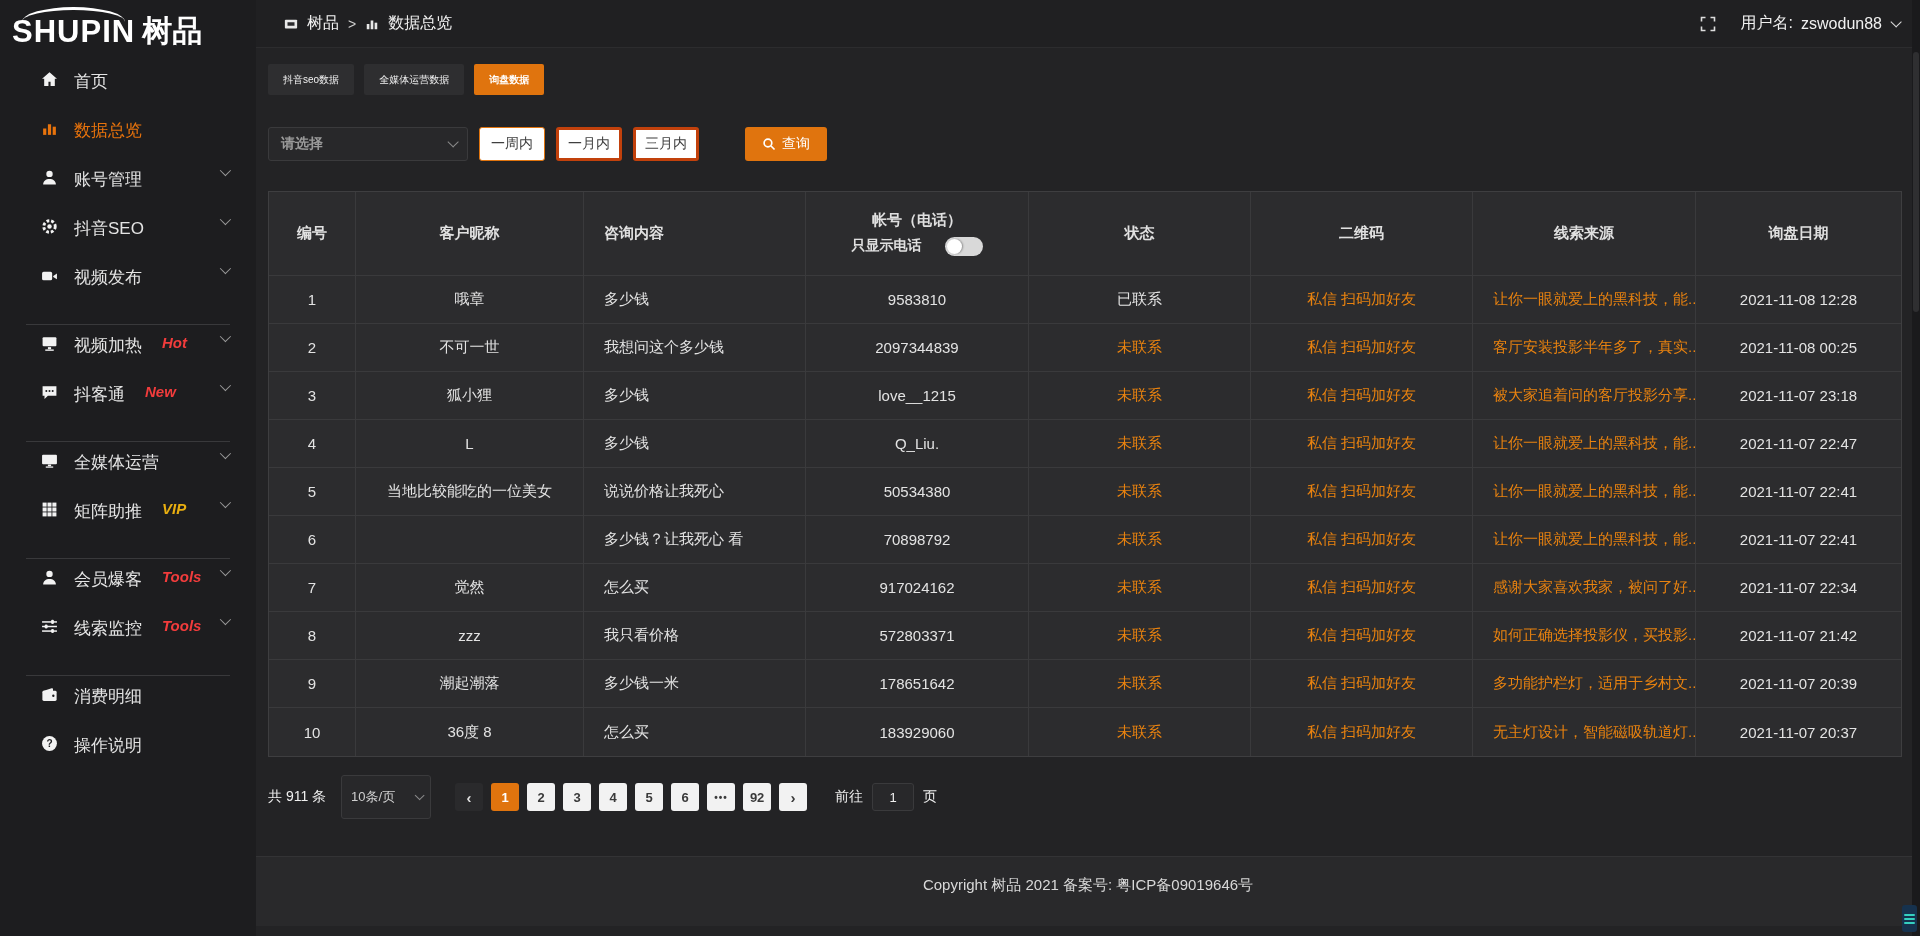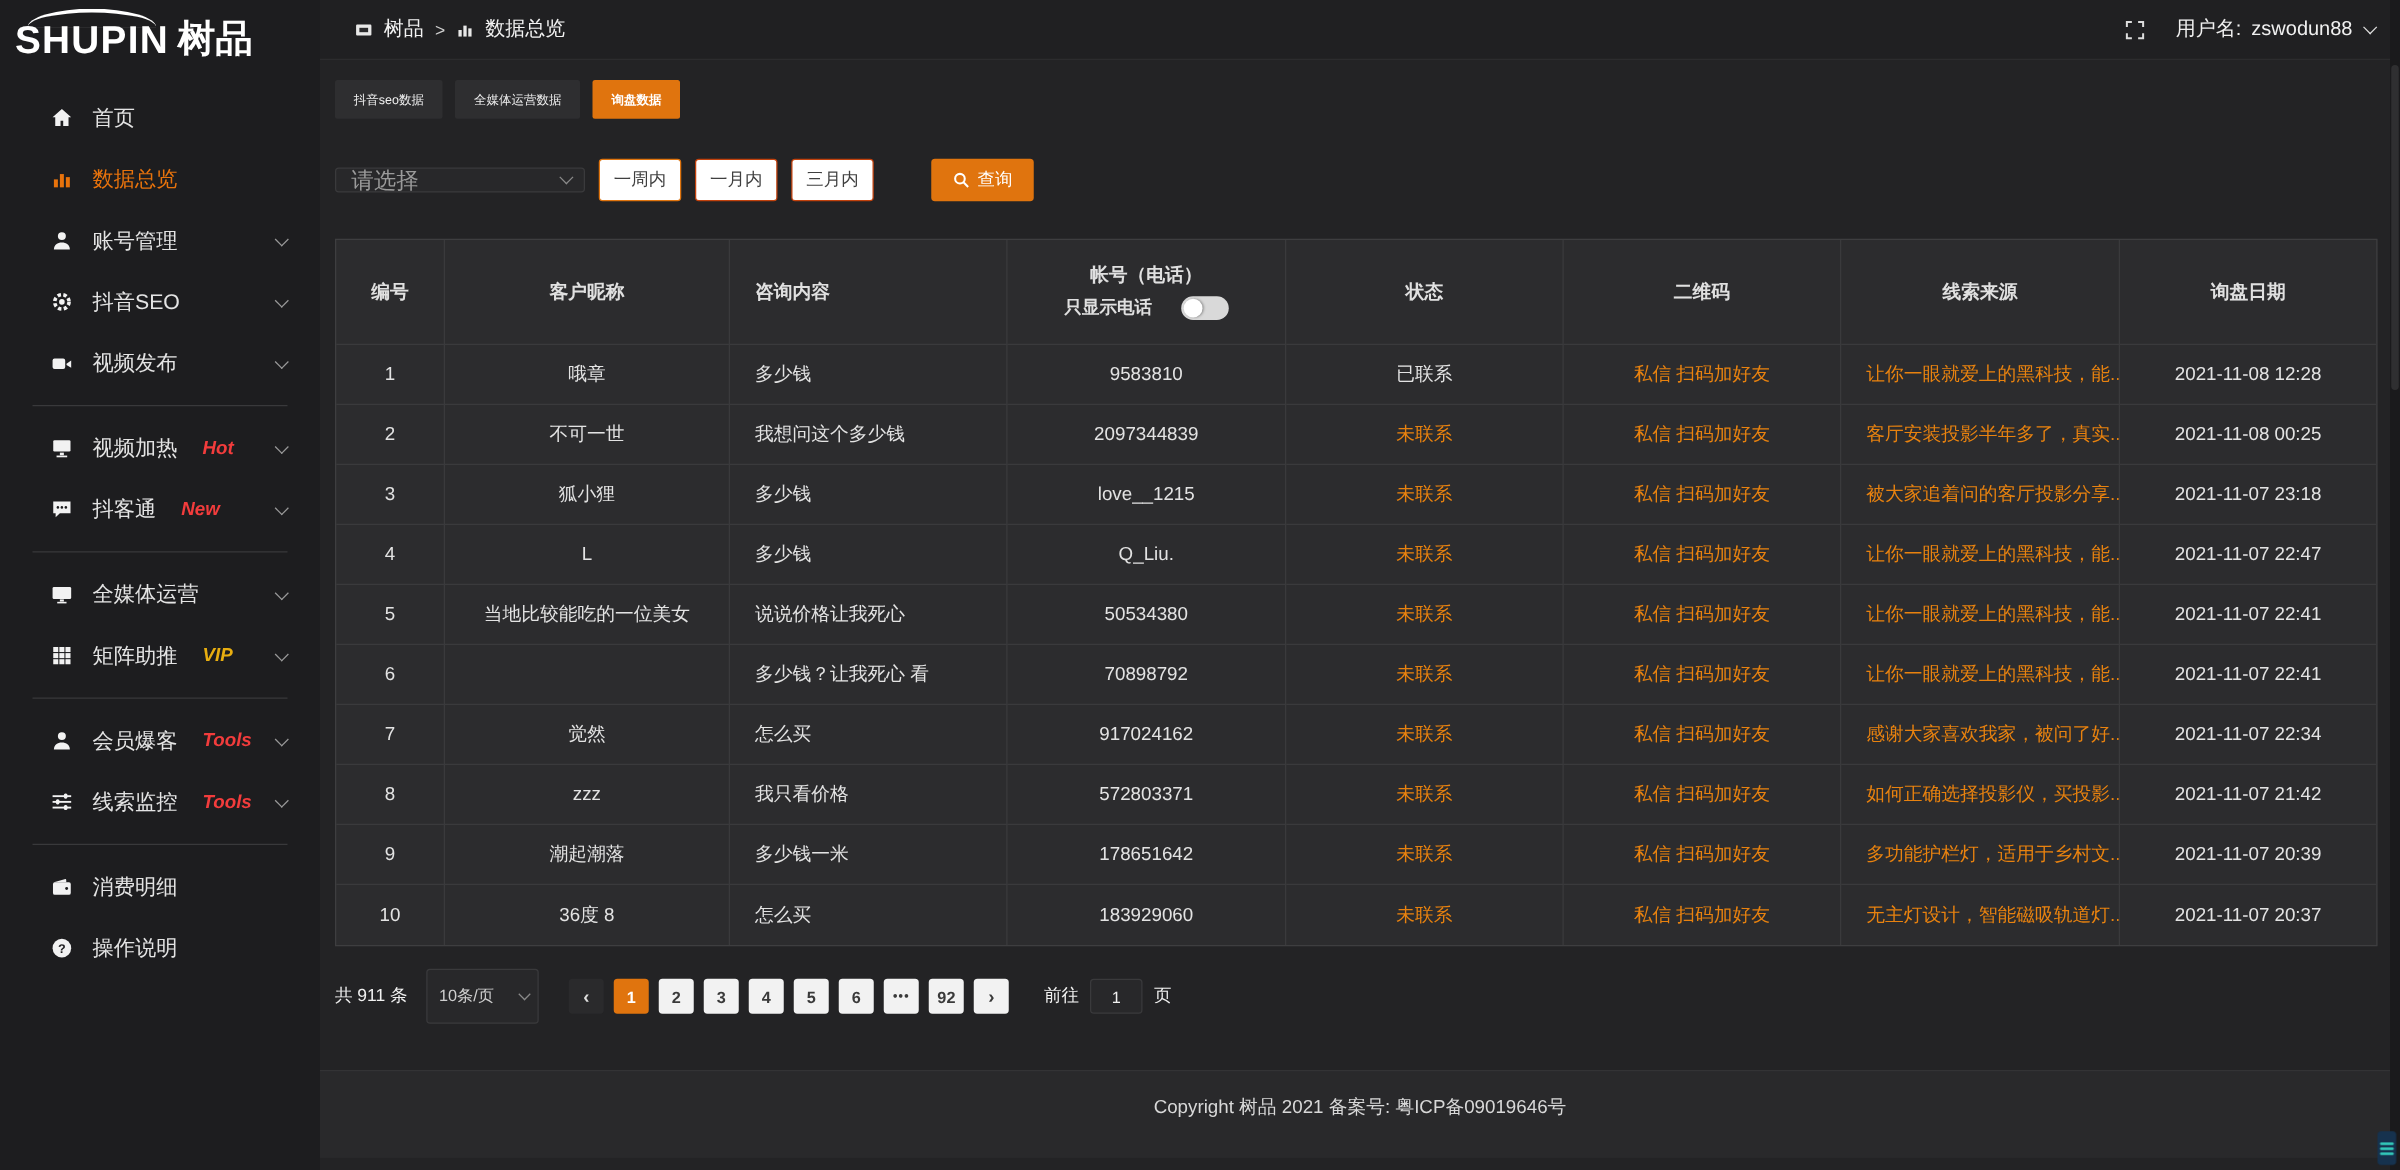--- a/index.html
+++ b/index.html
@@ -8,21 +8,21 @@
     background:#232325; color:#e5e5e5; }
 
   
   .sidebar { position:fixed; left:0; top:0; width:256px; height:936px; background:#1d1d1f; z-index:5; }
   .logo { height:62px; display:flex; align-items:center; padding-left:12px; gap:7px; }
   .logo-en { font-size:31px; font-weight:bold; color:#fff; letter-spacing:1px; position:relative; line-height:1; }
   .logo-en::before { content:""; position:absolute; left:8%; right:8%; top:-9px; height:12px;
     border-top:3px solid #fff; border-radius:50% 50% 0 0 / 100% 100% 0 0; }
   .logo-cn { font-size:30px; font-weight:bold; color:#fff; }
   .menu { padding-top:8px; }
-  .menu-item { height:49px; display:flex; align-items:center; padding:0 28px 0 40px;
+  .menu-item { height:49px; display:flex; align-items:flex-start; padding:0 28px 0 40px;
     font-size:17px; color:#e4e4e4; cursor:pointer; }
   .mi-icon { width:18px; height:18px; margin-right:16px; display:flex; align-items:center; justify-content:center;
     color:#f2f2f2; flex-shrink:0; }
   .menu-item.active, .menu-item.active .mi-icon { color:#e8730c; }
   .badge { font-style:italic; font-weight:bold; font-size:15px; margin-left:20px; }
   .badge.red { color:#f23c3c; } .badge.yellow { color:#e8ae10; }
   .chev { width:8px; height:8px; border-right:1.6px solid #9a9a9a; border-bottom:1.6px solid #9a9a9a;
     transform:rotate(45deg) translateY(-2px); margin-left:auto; }
   .divider { height:1px; background:#39393b; margin:9px 26px; }
 
@@ -38,27 +38,27 @@
     transform:rotate(45deg) translateY(-3px); }
 
   
   .main { margin-left:256px; padding:16px 18px 0 12px; }
   .tabs { display:flex; gap:10px; }
   .tab { height:31px; padding:0 15px; display:flex; align-items:center; background:#2e2e30;
     color:#f0f0f0; font-size:10px; border-radius:2px; cursor:pointer; }
   .tab.active { background:#e0740e; color:#fff; font-weight:bold; }
 
   .filters { display:flex; align-items:center; margin-top:32px; }
-  .select { width:200px; height:20px; background:#28282a; border:1px solid #3a3a3c; border-radius:3px;
+  .select { width:200px; height:34px; background:#28282a; border:1px solid #3a3a3c; border-radius:3px;
     display:flex; align-items:center; justify-content:space-between; padding:0 12px;
-    color:#9a9a9a; font-size:18px; cursor:pointer; }
+    color:#9a9a9a; font-size:14px; cursor:pointer;font-weight:bold; }
   .select .chev-down { border-color:#8a8a8a; }
   .range-btn { min-width:66px; height:34px; background:#fff; color:#3f3f3f; font-size:14px;
     display:flex; align-items:center; justify-content:center; border-radius:3px; margin-left:11px;
-    border:1px solid #c2410c; cursor:pointer; }
+    border:3px solid #c2410c; cursor:pointer; }
   .range-btn.active { border:1px solid #e0740e; }
   .search-btn { height:34px; padding:0 17px; margin-left:46px; background:#e0740e; color:#fff;
     font-size:14px; border-radius:3px; display:flex; align-items:center; gap:6px; cursor:pointer; }
 
   
   .table { margin-top:30px; border:1px solid #3e3e40; background:#2c2c2e; }
   .trow { display:grid; grid-template-columns:87px 228px 222px 223px 222px 222px 223px 1fr; }
   .tcell { border-right:1px solid #3a3a3c; border-bottom:1px solid #3a3a3c;
     display:flex; align-items:center; justify-content:center; text-align:center;
     font-size:15px; color:#e3e3e3; padding:0 10px; min-width:0; white-space:nowrap; overflow:hidden; }

